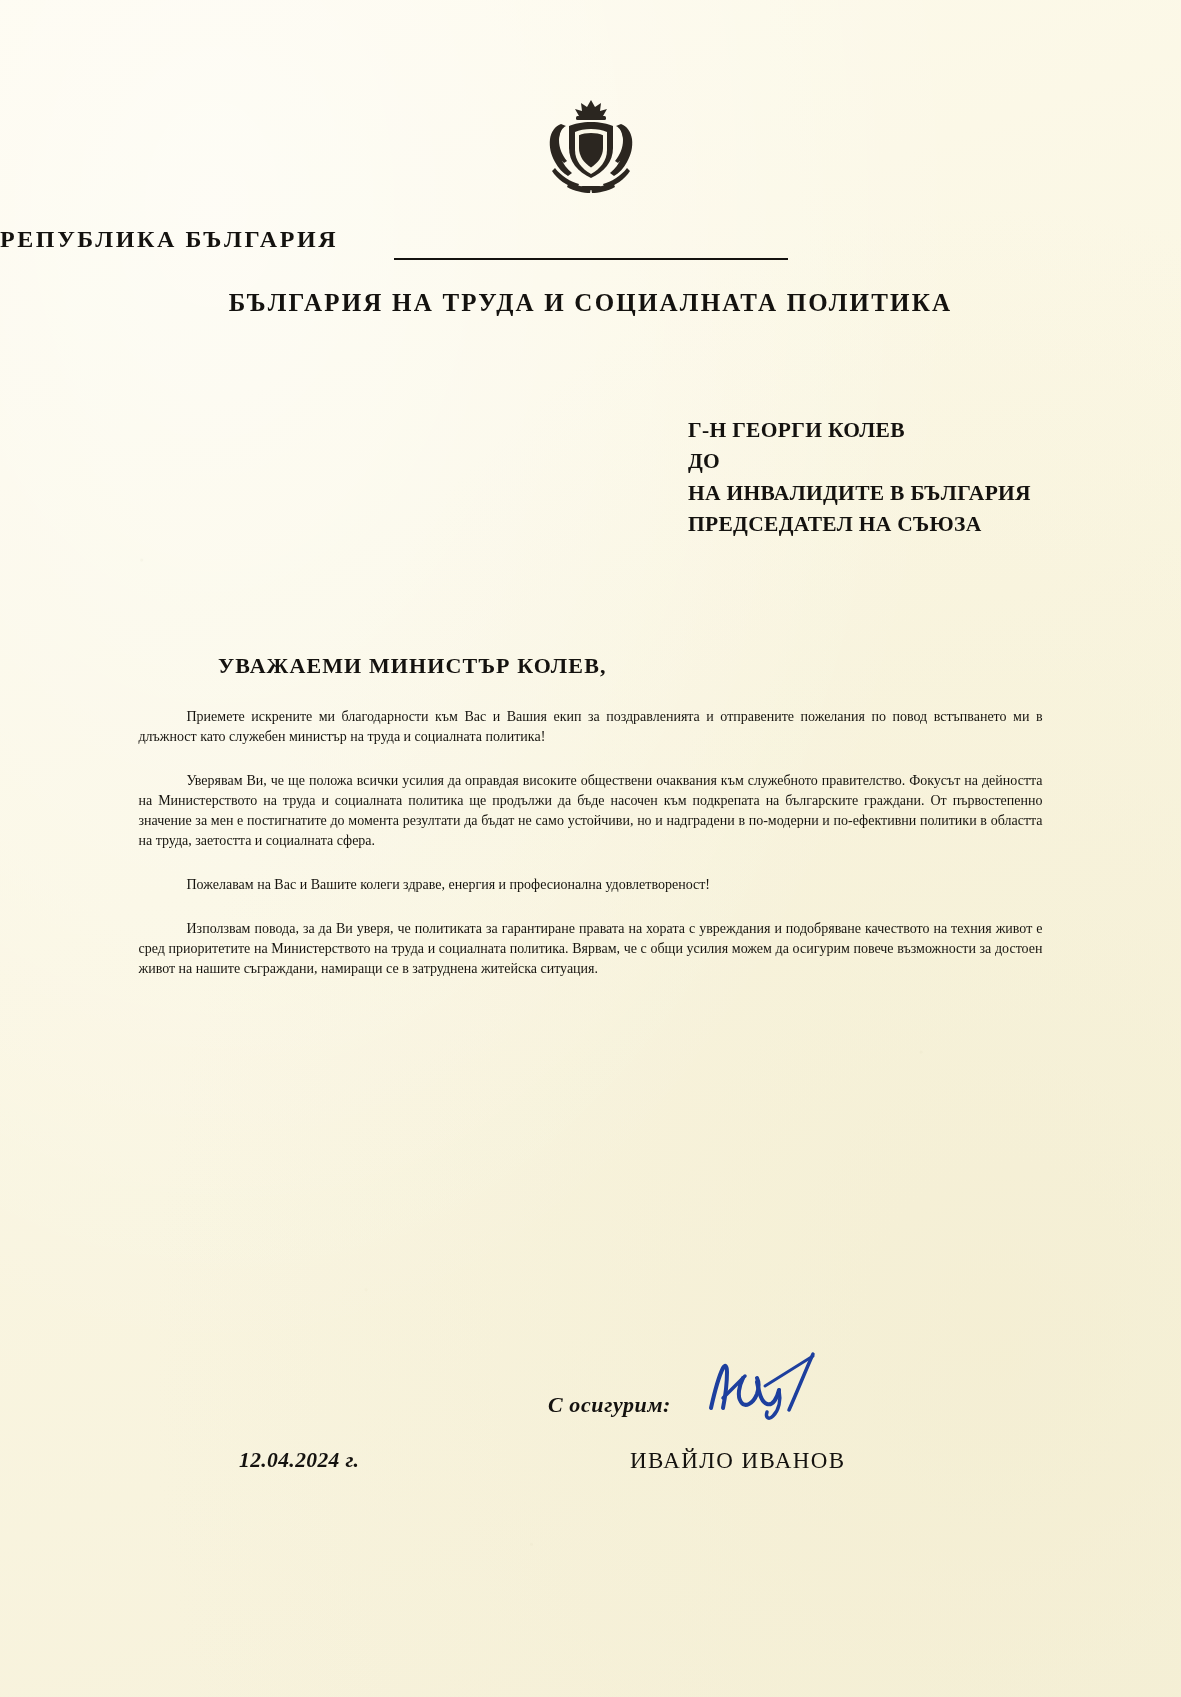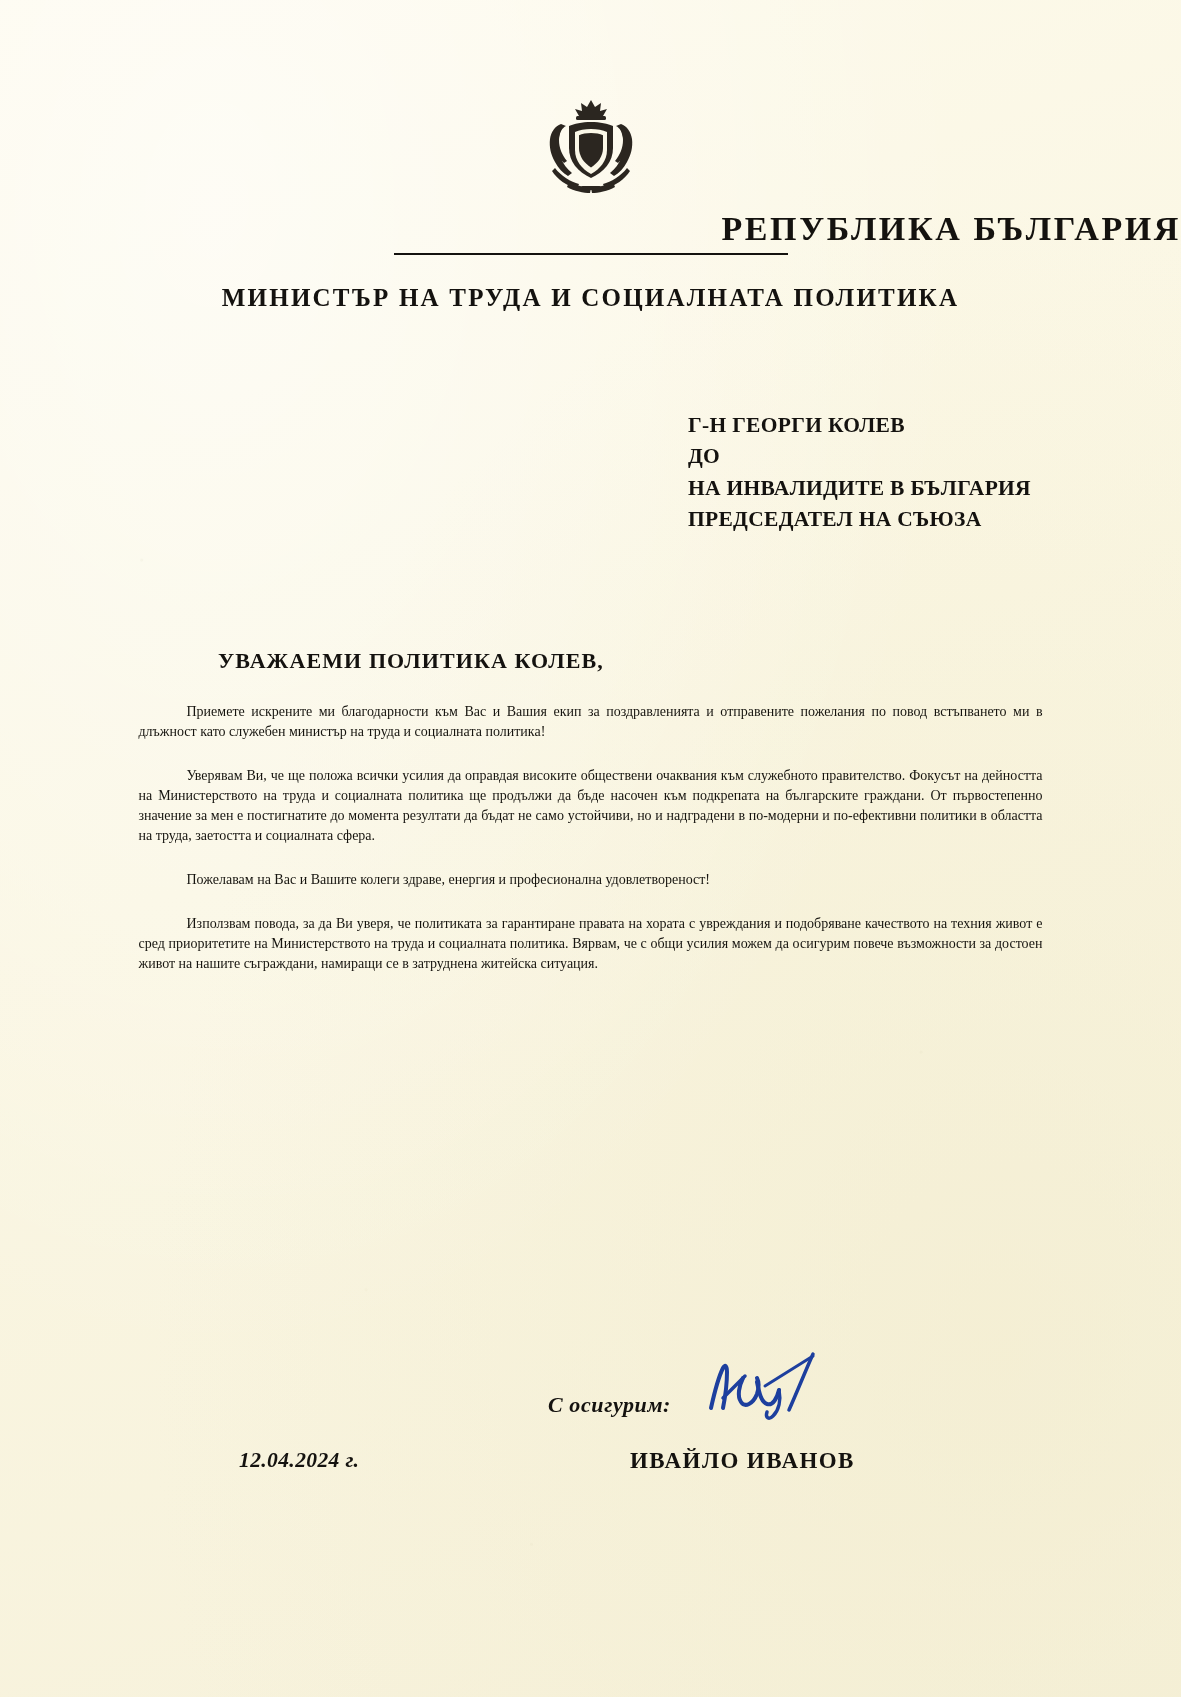--- a/index.html
+++ b/index.html
@@ -47,23 +47,23 @@
   }
   .emblem {
     display: inline-block;
     width: 120px;
     height: 98px;
     position: relative;
   }
   .emblem svg { display: block; }
 
   .country {
-    text-align: right;
-    margin-top: 12px;
-    font-size: 34px;
+    text-align: left;
+    margin-top: 28px;
+    font-size: 24px;
     font-weight: bold;
     letter-spacing: 2.6px;
     color: #14120f;
     font-family: "Liberation Serif", serif;
   }
   .country-underline {
     width: 394px;
     height: 2px;
     background: #14120f;
     margin: 5px auto 0 auto;
@@ -134,21 +134,21 @@
     left: 705px;
     top: -22px;
     width: 190px;
     height: 92px;
   }
   .signer {
     position: absolute;
     left: 630px;
     top: 80px;
     font-size: 23px;
-    font-weight: bold;
+    font-weight: normal;
     letter-spacing: 1.4px;
     color: #14120f;
   }
   .date {
     position: absolute;
     left: 215px;
     top: 80px;
     font-size: 21.5px;
     font-style: italic;
     font-weight: bold;
@@ -189,30 +189,30 @@
             <path d="M38 86c8 4 20 6 22 6l-1 5c-6 0-16-2-23-6l2-5z"></path>
             <path d="M82 86c-8 4-20 6-22 6l1 5c6 0 16-2 23-6l-2-5z"></path>
             <rect x="50" y="90" width="20" height="4" rx="1.5"></rect>
           </g>
         </svg>
       </span>
     </div>
 
     <div class="country">РЕПУБЛИКА БЪЛГАРИЯ</div>
     <div class="country-underline"></div>
-    <div class="ministry">МИНИСТЪР НА ТРУДА И СОЦИАЛНАТА ПОЛИТИКА</div>
+    <div class="ministry">БЪЛГАРИЯ НА ТРУДА И СОЦИАЛНАТА ПОЛИТИКА</div>
 
     <div class="addressee">
       <div>Г-Н ГЕОРГИ КОЛЕВ</div>
       <div>ДО</div>
       <div>НА ИНВАЛИДИТЕ В БЪЛГАРИЯ</div>
       <div>ПРЕДСЕДАТЕЛ НА СЪЮЗА</div>
     </div>
 
-    <div class="salutation">УВАЖАЕМИ ПОЛИТИКА КОЛЕВ,</div>
+    <div class="salutation">УВАЖАЕМИ МИНИСТЪР КОЛЕВ,</div>
 
     <div class="body-block">
       <p>Приемете искрените ми благодарности към Вас и Вашия екип за поздравленията и отправените пожелания по повод встъпването ми в длъжност като служебен министър на труда и социалната политика!</p>
       <p>Уверявам Ви, че ще положа всички усилия да оправдая високите обществени очаквания към служебното правителство. Фокусът на дейността на Министерството на труда и социалната политика ще продължи да бъде насочен към подкрепата на българските граждани. От първостепенно значение за мен е постигнатите до момента резултати да бъдат не само устойчиви, но и надградени в по-модерни и по-ефективни политики в областта на труда, заетостта и социалната сфера.</p>
       <p>Пожелавам на Вас и Вашите колеги здраве, енергия и професионална удовлетвореност!</p>
       <p>Използвам повода, за да Ви уверя, че политиката за гарантиране правата на хората с увреждания и подобряване качеството на техния живот е сред приоритетите на Министерството на труда и социалната политика. Вярвам, че с общи усилия можем да осигурим повече възможности за достоен живот на нашите съграждани, намиращи се в затруднена житейска ситуация.</p>
     </div>
 
     <div class="sig-area">
       <div class="sig-line">С осигурим:</div>

